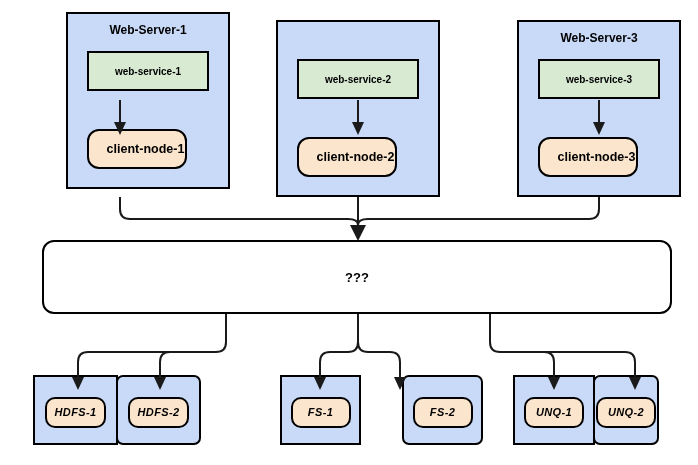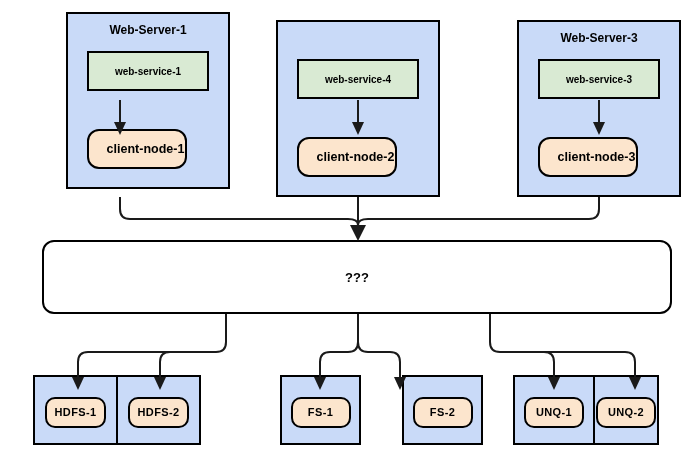--- a/index.html
+++ b/index.html
@@ -73,23 +73,23 @@
 
   .pair {
     position: absolute;
     top: 375px; height: 70px;
     display: flex;
   }
   .cell {
     height: 70px;
     background: var(--server-fill, #c9daf8);
     border: 2px solid var(--border, #000);
-    display: flex; align-items: center; justify-content: center;
+    display: flex; align-items: center; justify-content: center; font-style: italic;
   }
-  .cell + .cell { margin-left: -2px; }
+  .cell + .cell { margin-left: -2px; border-radius: 7px; }
   .pill {
     min-width: 60px; height: 31px;
     padding: 0 7px;
     margin-top: 4px;
     background: var(--client-fill, #fce5cd);
     border: 2px solid var(--border, #000);
     border-radius: 10px;
     display: flex; align-items: center; justify-content: center;
     font-size: 11px; font-weight: bold; color: #000;
     letter-spacing: 0.4px;
@@ -100,21 +100,21 @@
 
 <div class="canvas">
 
   <div class="server" style="left:38px;top:12px;margin-left:28px;">
     <div class="server-title">Web-Server-1</div>
     <div class="service">web-service-1</div>
     <div class="client">client-node-1</div>
   </div>
 
   <div class="server" style="left:276px;top:20px;">
-    <div class="service">web-service-4</div>
+    <div class="service">web-service-2</div>
     <div class="client">client-node-2</div>
   </div>
 
   <div class="server" style="left:517px;top:20px;">
     <div class="server-title">Web-Server-3</div>
     <div class="service">web-service-3</div>
     <div class="client">client-node-3</div>
   </div>
 
   <div class="hub">

